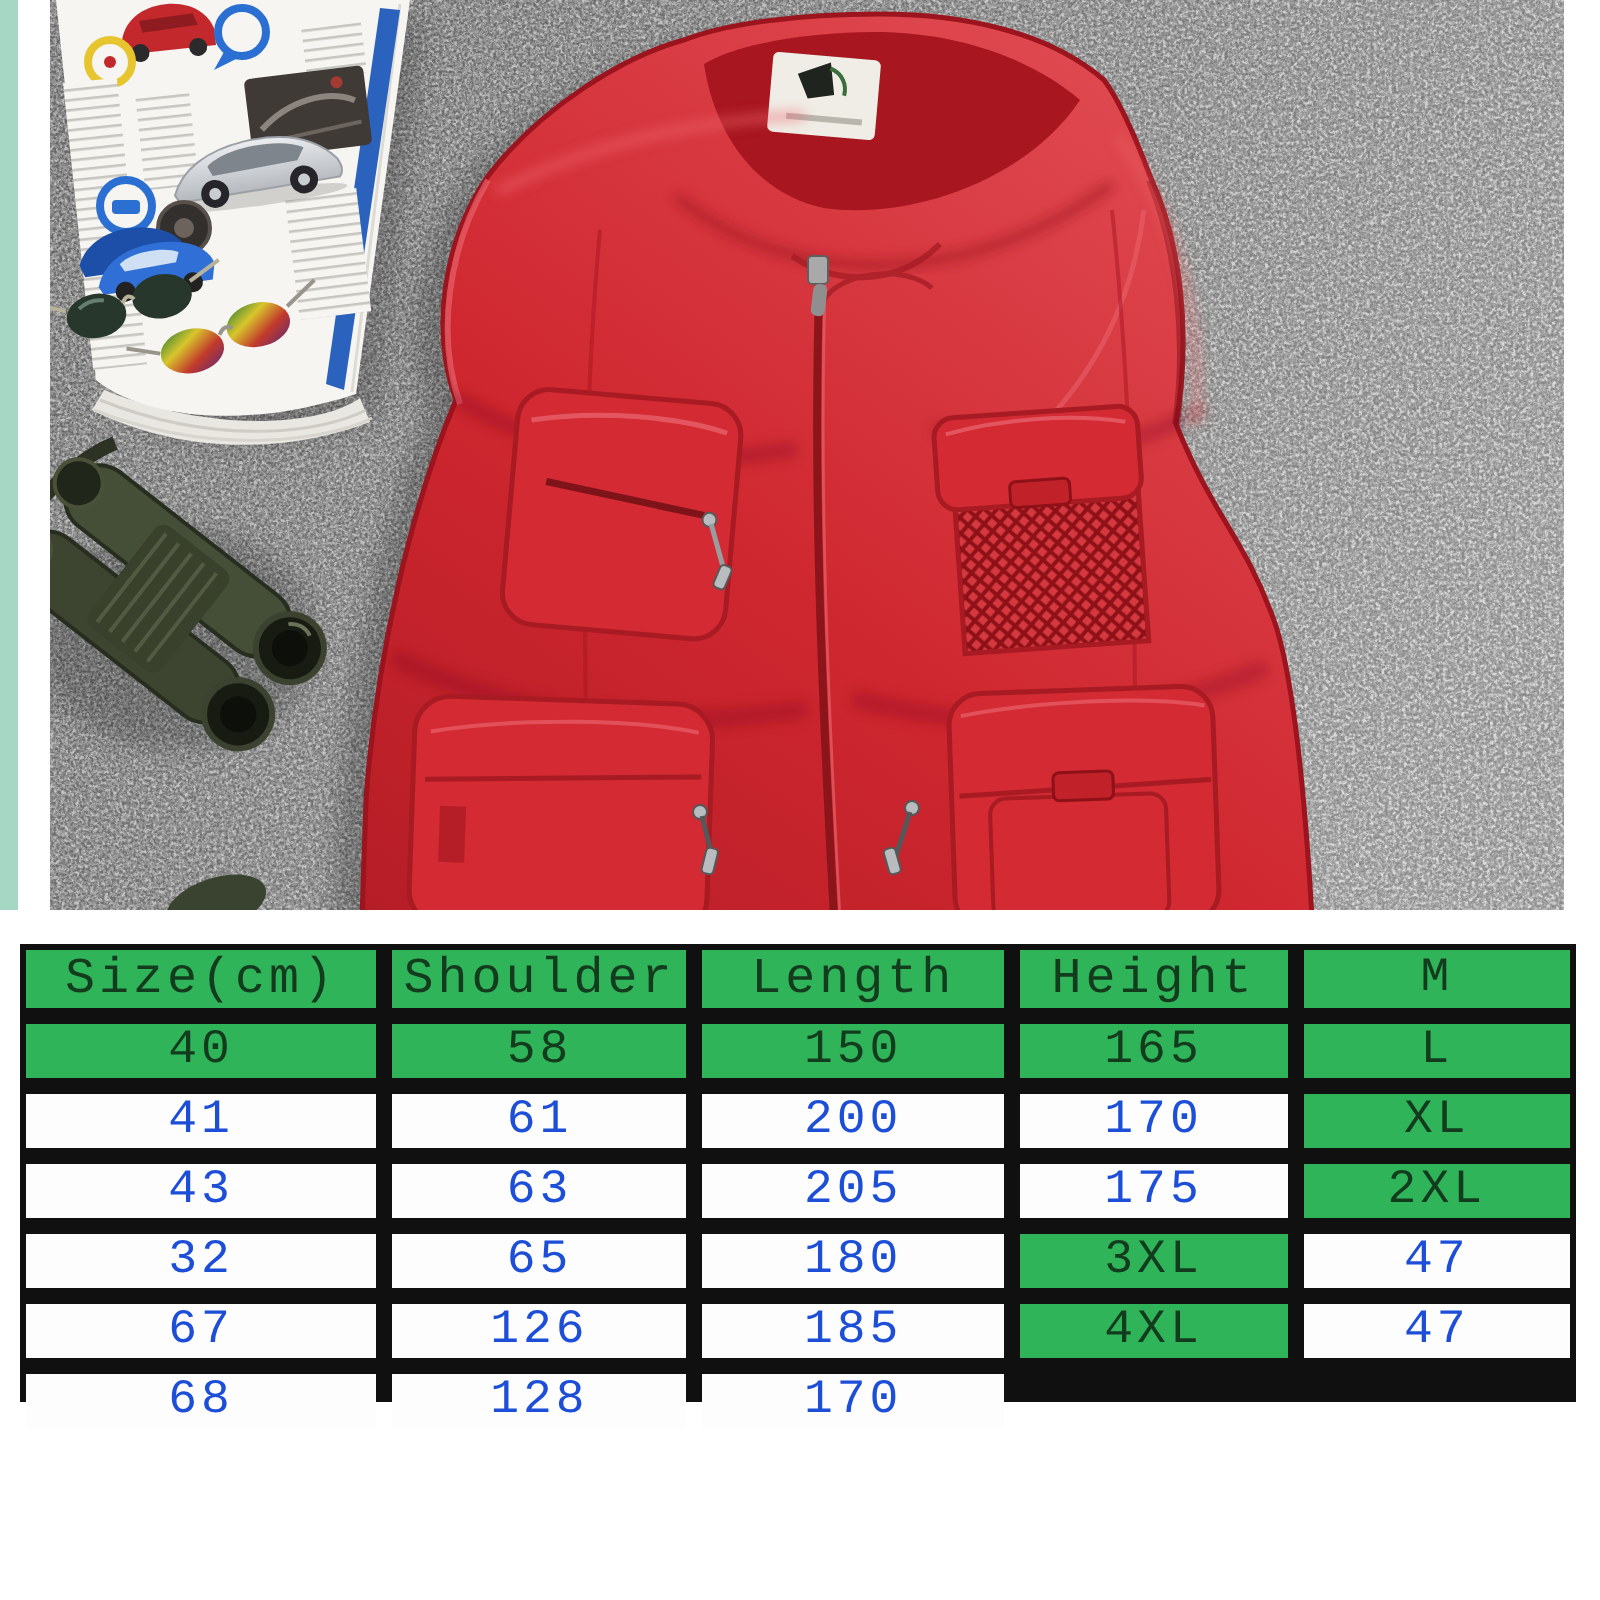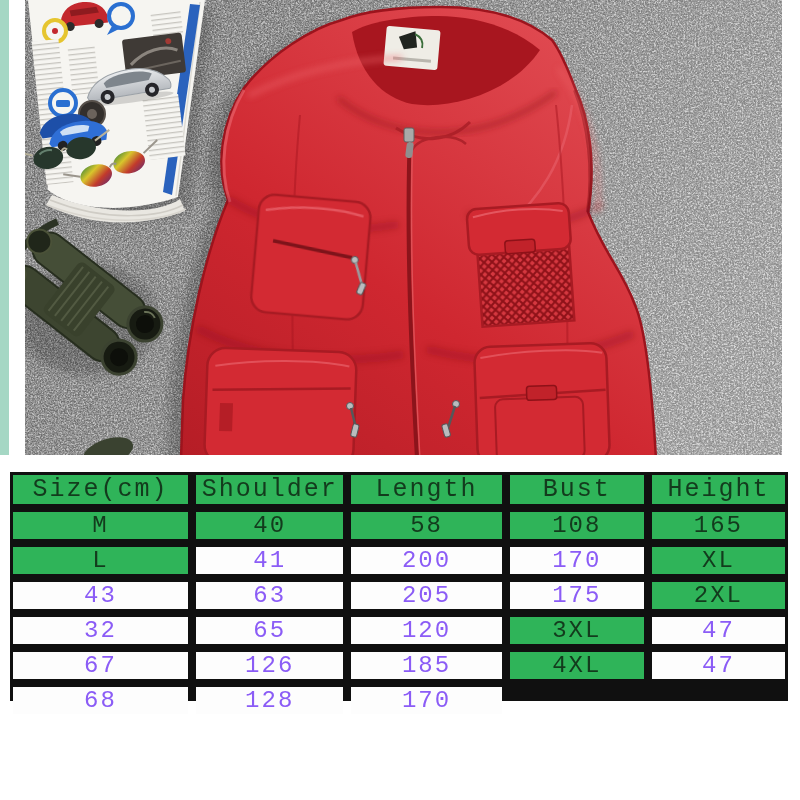--- a/index.html
+++ b/index.html
@@ -12,21 +12,21 @@
     display:grid;
     grid-template-columns:184fr 155fr 158fr 141fr 140fr;
     grid-template-rows:56fr 55fr 41fr 42fr 41fr 35fr 47fr;
     background:var(--table_border,#101010);
     gap:8px;padding:3px;box-sizing:border-box;
   }
   .cell{
     display:flex;align-items:center;justify-content:center;
     background:#fdfdfd;
     font-family:"Liberation Mono","DejaVu Sans Mono",monospace;
-    font-size:24px;letter-spacing:2px;color:#8b5cf6;
+    font-size:24px;letter-spacing:2px;color:#1d4ed8;
   }
   .cell.green{background:var(--table_green,#2fb459);color:#133b1d;}
   .cell.hdr{font-size:25px;}
 </style>
 </head>
 <body>
 
 <div class="photo-section">
 <svg width="800" height="459" viewBox="0 0 800 459" xmlns="http://www.w3.org/2000/svg">
   <defs>
@@ -263,44 +263,44 @@
     </g>
   </g>
 </svg>
 </div>
 
 <div class="table-section">
   <div class="size-table">
     <div class="cell green hdr">Size(cm)</div>
     <div class="cell green hdr">Shoulder</div>
     <div class="cell green hdr">Length</div>
-    <div class="cell green hdr">Bust</div>
     <div class="cell green hdr">Height</div>
 
     <div class="cell green">M</div>
     <div class="cell green">40</div>
     <div class="cell green">58</div>
-    <div class="cell green">108</div>
+    <div class="cell green">150</div>
     <div class="cell green">165</div>
 
     <div class="cell green">L</div>
     <div class="cell">41</div>
+    <div class="cell">61</div>
     <div class="cell">200</div>
     <div class="cell">170</div>
 
     <div class="cell green">XL</div>
     <div class="cell">43</div>
     <div class="cell">63</div>
     <div class="cell">205</div>
     <div class="cell">175</div>
 
     <div class="cell green">2XL</div>
     <div class="cell">32</div>
     <div class="cell">65</div>
-    <div class="cell">120</div>
+    <div class="cell">180</div>
 
     <div class="cell green">3XL</div>
     <div class="cell">47</div>
     <div class="cell">67</div>
     <div class="cell">126</div>
     <div class="cell">185</div>
 
     <div class="cell green">4XL</div>
     <div class="cell">47</div>
     <div class="cell">68</div>

